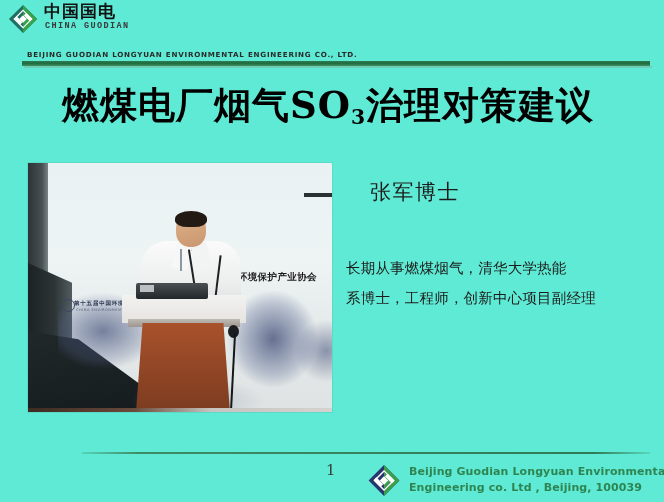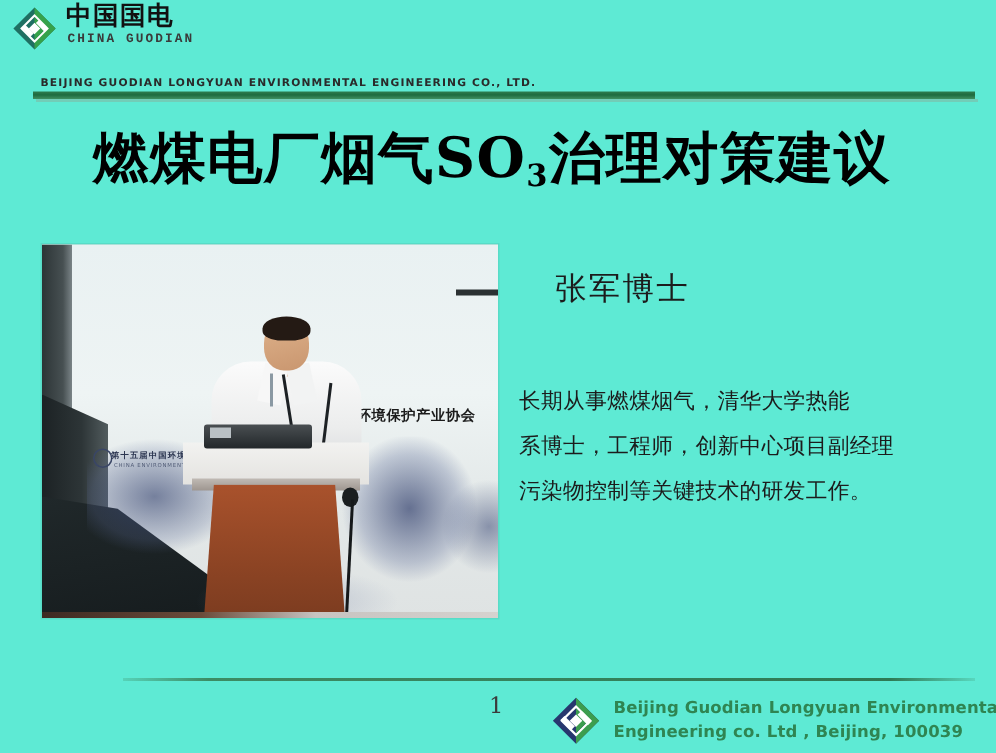--- a/index.html
+++ b/index.html
@@ -426,21 +426,20 @@
     <div class="ph-mic-head"></div>
     <div class="ph-micstand"></div>
     <div class="ph-bottomstrip"></div>
   </div>
 
   <div class="speaker">张军博士</div>
 
   <div class="bio">
     <div>长期从事燃煤烟气，清华大学热能</div>
     <div>系博士，工程师，创新中心项目副经理</div>
-    <div>污染物控制等关键技术的研发工作。</div>
   </div>
 
   <div class="footer-rule"></div>
 
   <div class="page-num">1</div>
 
   <span class="footer-logo">
     <svg viewBox="0 0 100 100" width="36" height="35" aria-hidden="true">
       <path d="M50 6 L94 50 L50 94 L6 50 Z" fill="#27376e"></path>
       <path d="M50 6 L94 50 L50 94 Z" fill="#3c9d4e"></path>

